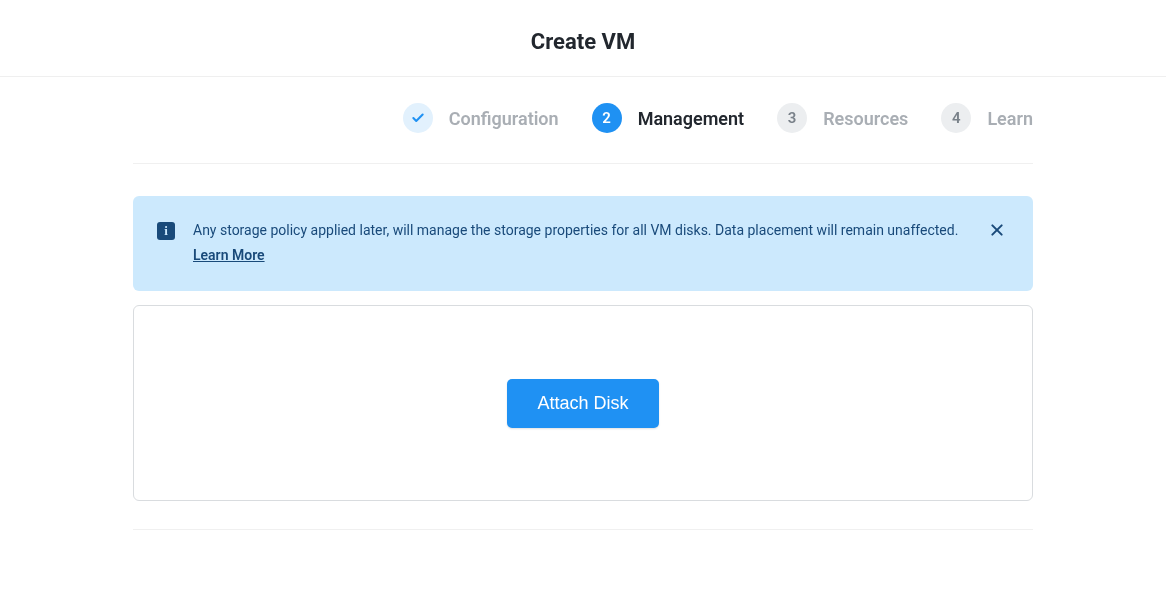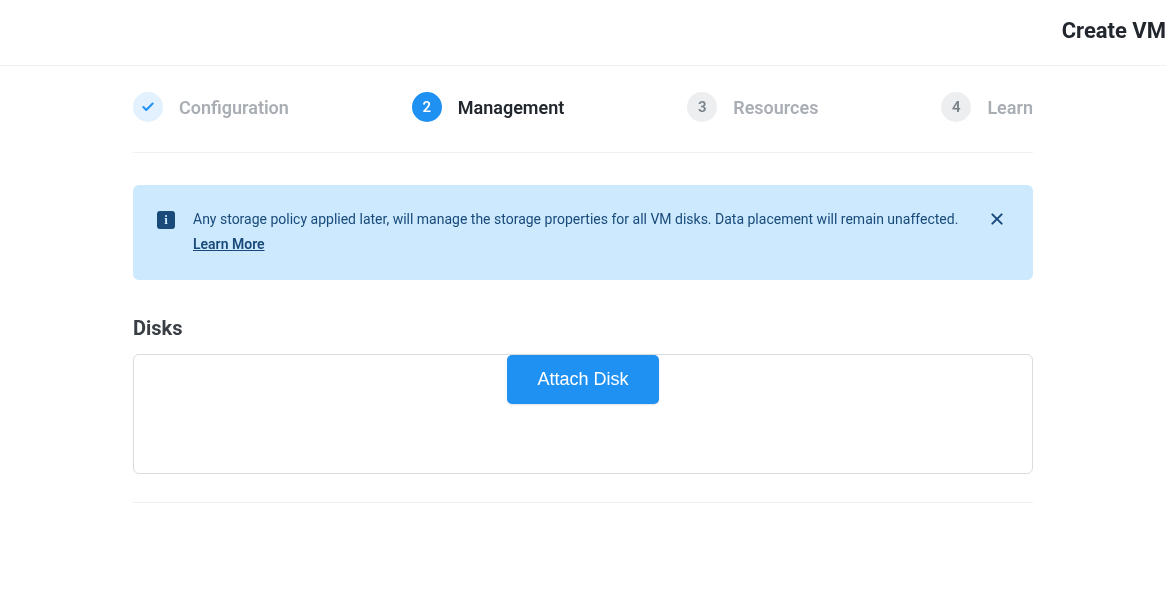--- a/index.html
+++ b/index.html
@@ -4,39 +4,39 @@
   <style>
     * { box-sizing: border-box; margin: 0; padding: 0; }
     body {
       font-family: -apple-system, BlinkMacSystemFont, "Segoe UI", Roboto, Helvetica, Arial, sans-serif;
       background: #ffffff;
       color: #22272e;
       width: 1166px;
       height: 610px;
     }
     .header {
-      padding: 18px 0 22px;
+      padding: 29px 0 22px;
       border-bottom: 1px solid #efefef;
-      text-align: right;
+      text-align: center;
     }
     .header-title {
       font-size: 22px;
       font-weight: 700;
       color: #22272e;
     }
     .content {
       max-width: 920px;
       margin: 0 auto;
       padding: 0 10px;
     }
     .stepper {
       display: flex;
       align-items: center;
-      justify-content: space-between;
-      gap: 20px;
+      justify-content: flex-end;
+      gap: 33px;
       padding: 26px 0 30px;
       border-bottom: 1px solid #f0f0f0;
     }
     .step {
       display: flex;
       align-items: center;
       gap: 16px;
     }
     .step-circle {
       width: 30px;
@@ -125,23 +125,23 @@
     .section-title {
       margin-top: 36px;
       font-size: 20px;
       font-weight: 700;
       color: #3a3f46;
     }
     .disk-box {
       margin-top: 14px;
       border: 1px solid #d9dcdf;
       border-radius: 6px;
-      height: 120px;
-      display: flex;
-      align-items: flex-start;
+      height: 196px;
+      display: flex;
+      align-items: center;
       justify-content: center;
     }
     .attach-btn {
       background: #1f91f3;
       color: #ffffff;
       border: none;
       border-radius: 5px;
       padding: 14px 30px;
       font-size: 18px;
       font-weight: 500;
@@ -202,21 +202,20 @@
       <span>Any storage policy applied later, will manage the storage properties for all VM disks. Data placement will remain unaffected. </span><a class="alert-link">Learn More</a>
     </div>
     <div class="alert-close">
       <svg viewBox="0 0 24 24" fill="none" stroke="#194a7a" stroke-width="3" stroke-linecap="round">
         <line x1="5" y1="5" x2="19" y2="19"></line>
         <line x1="19" y1="5" x2="5" y2="19"></line>
       </svg>
     </div>
   </div>
 
-  <div class="section-title">Disks</div>
 
   <div class="disk-box">
     <button class="attach-btn">Attach Disk</button>
   </div>
 
   <div class="bottom-divider"></div>
 
 </div>
 
 </body></html>

